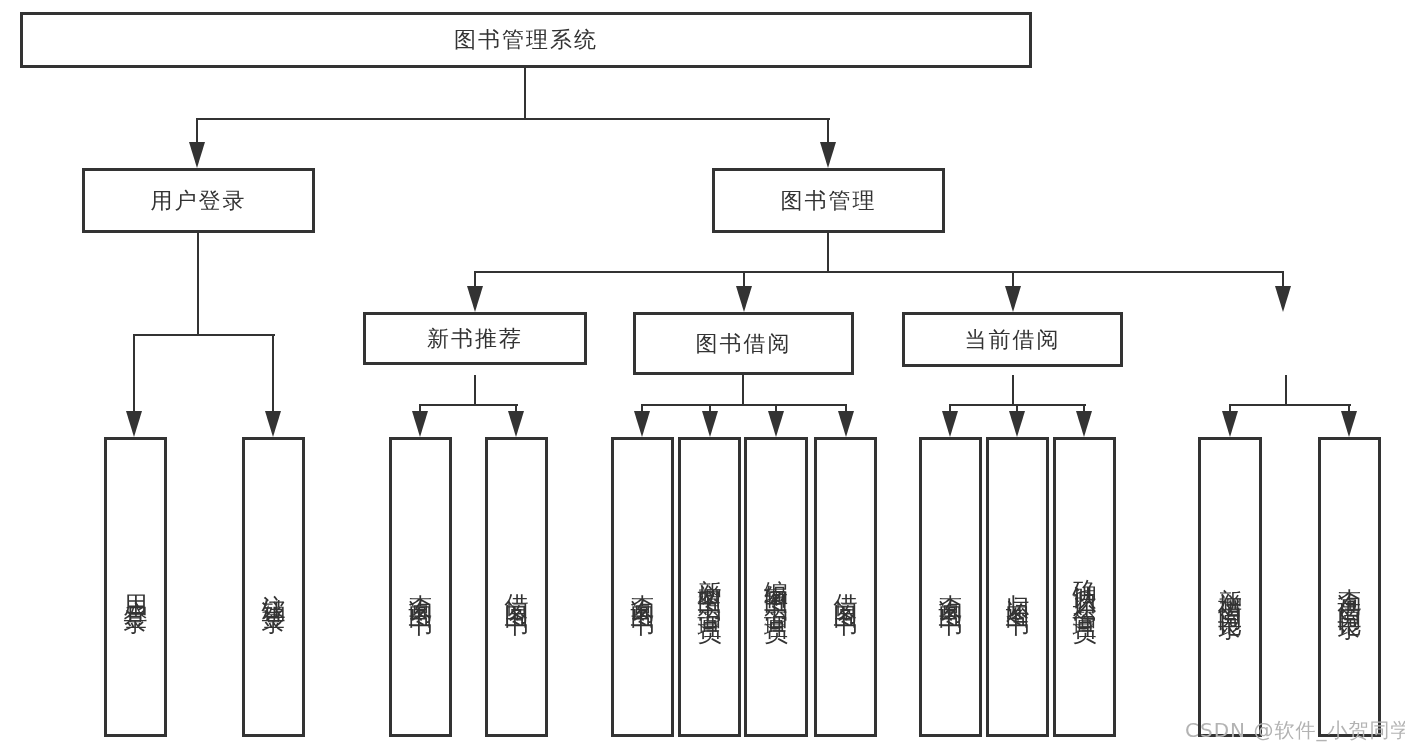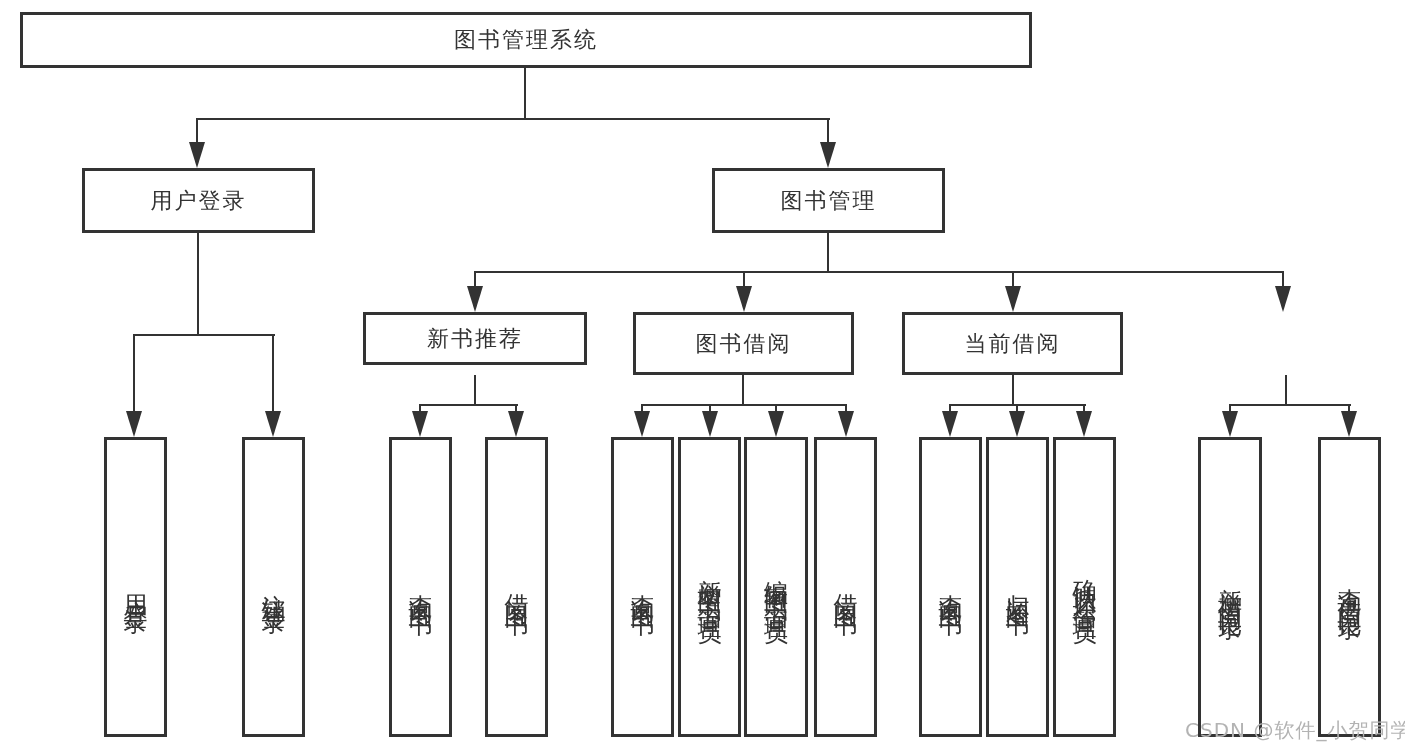--- a/index.html
+++ b/index.html
@@ -58,21 +58,21 @@
   <div class="arrow" style="left:467px;top:286px"></div>
   <div class="vline" style="left:743px;top:271px;height:18px"></div>
   <div class="arrow" style="left:736px;top:286px"></div>
   <div class="vline" style="left:1012px;top:271px;height:18px"></div>
   <div class="arrow" style="left:1005px;top:286px"></div>
   <div class="vline" style="left:1282px;top:271px;height:18px"></div>
   <div class="arrow" style="left:1275px;top:286px"></div>
 
   <div class="box hbox" style="left:363px;top:312px;width:224px;height:53px">新书推荐</div>
   <div class="box hbox" style="left:633px;top:312px;width:221px;height:63px">图书借阅</div>
-  <div class="box hbox" style="left:902px;top:312px;width:221px;height:63px">当前借阅</div>
+  <div class="box hbox" style="left:902px;top:312px;width:221px;height:55px">当前借阅</div>
 
   <div class="vline" style="left:474px;top:375px;height:31px"></div>
   <div class="hline" style="left:419px;top:404px;width:99px"></div>
   <div class="vline" style="left:419px;top:404px;height:12px"></div>
   <div class="arrow" style="left:412px;top:411px"></div>
   <div class="vline" style="left:515px;top:404px;height:12px"></div>
   <div class="arrow" style="left:508px;top:411px"></div>
 
   <div class="vline" style="left:742px;top:375px;height:31px"></div>
   <div class="hline" style="left:641px;top:404px;width:206px"></div>

